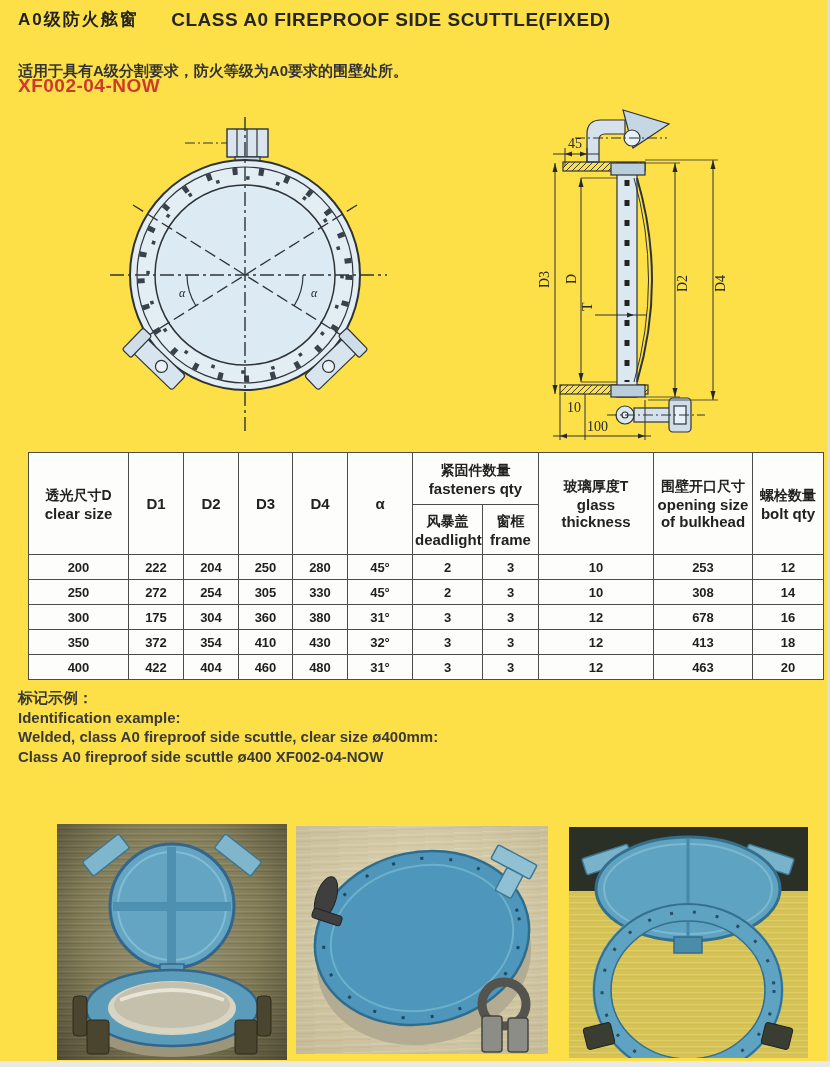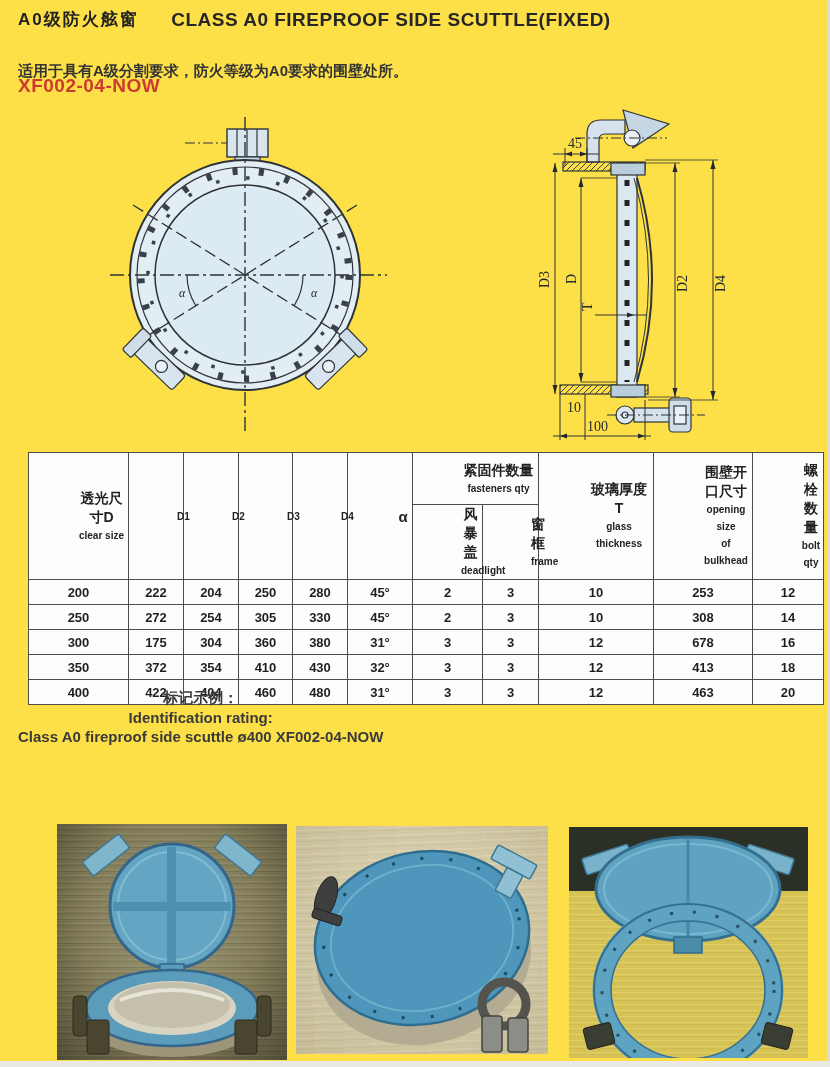--- a/index.html
+++ b/index.html
@@ -31,31 +31,31 @@
   
   .spec-table{
     position:absolute;left:28px;top:452px;width:795px;
     border-collapse:collapse;table-layout:fixed;
     font-size:13px;color:#222;
   }
   .spec-table th,.spec-table td{
     border:1px solid #4c4c4c;text-align:center;vertical-align:middle;
     padding:0 2px;background:#fdfdfc;
   }
-  .spec-table th{font-weight:bold;padding-left:48px;}
+  .spec-table th{font-weight:bold;}
   .spec-table .h-zh{font-size:14px;font-weight:bold;line-height:19px;}
-  .spec-table .h-en{font-size:10px;font-weight:bold;line-height:17px;}
+  .spec-table .h-en{font-size:15px;font-weight:bold;line-height:17px;}
   .spec-table thead tr:first-child th{height:51px;}
   .spec-table thead tr:last-child th{height:49px;margin-top:40px;}
   .spec-table tbody td{height:24px;font-weight:bold;font-size:13px;color:#1f1f1f;}
   .alpha-h{font-size:15px;font-weight:bold;}
 
   
   .example{position:absolute;left:18px;top:688px;font-size:15px;font-weight:bold;color:#3a3a3a;line-height:19.5px;}
-  .example div{white-space:nowrap;text-align:center;}
+  .example div{white-space:nowrap;}
 
   
   .photo{position:absolute;overflow:hidden;}
   .photo-1{
     left:57px;top:824px;width:230px;height:236px;
     background:
       radial-gradient(ellipse at 50% 42%, rgba(255,255,230,0.22) 0%, rgba(0,0,0,0.0) 55%, rgba(0,0,0,0.38) 100%),
       repeating-linear-gradient(180deg,#817b58 0px,#817b58 3px,#938c66 3px,#6f6a4b 6px);
   }
   .photo-2{
@@ -322,21 +322,22 @@
           <td>3</td>
           <td>12</td>
           <td>463</td>
           <td>20</td>
         </tr>
       </tbody>
   </table>
 
   <div class="example">
     <div>标记示例：</div>
-    <div>Identification rating:</div>
+    <div>Identification example:</div>
+    <div>Welded, class A0 fireproof side scuttle, clear size ø400mm:</div>
     <div>Class A0 fireproof side scuttle ø400 XF002-04-NOW</div>
   </div>
 
   <div class="photo photo-1">
     <svg width="230" height="236" viewBox="0 0 230 236">
 
       <g fill="#7fb6cc" stroke="#3f7691" stroke-width="1.5">
         <rect x="26" y="22" width="46" height="18" rx="2" transform="rotate(-38 49 31)"></rect>
         <rect x="158" y="22" width="46" height="18" rx="2" transform="rotate(38 181 31)"></rect>
       </g>

